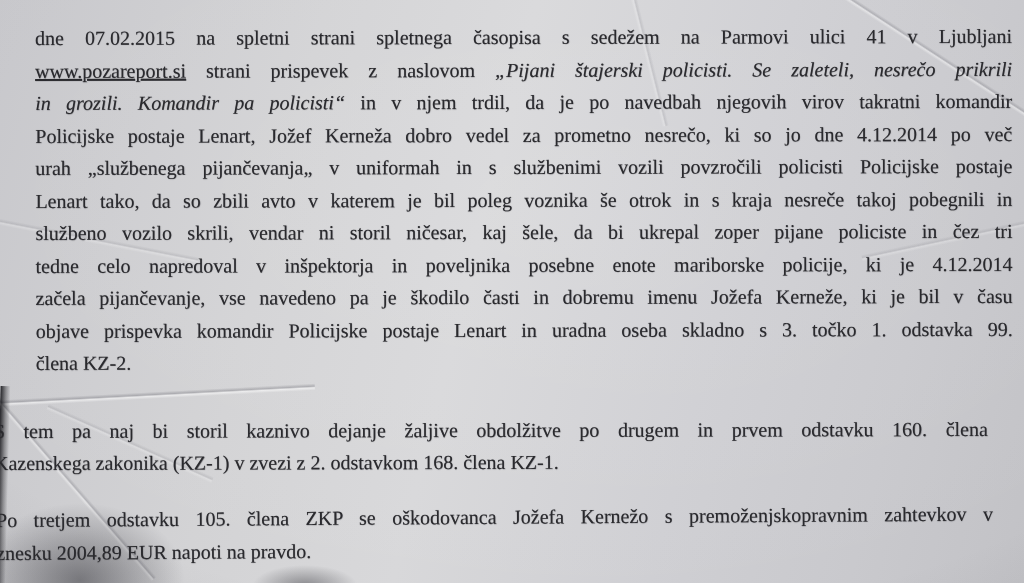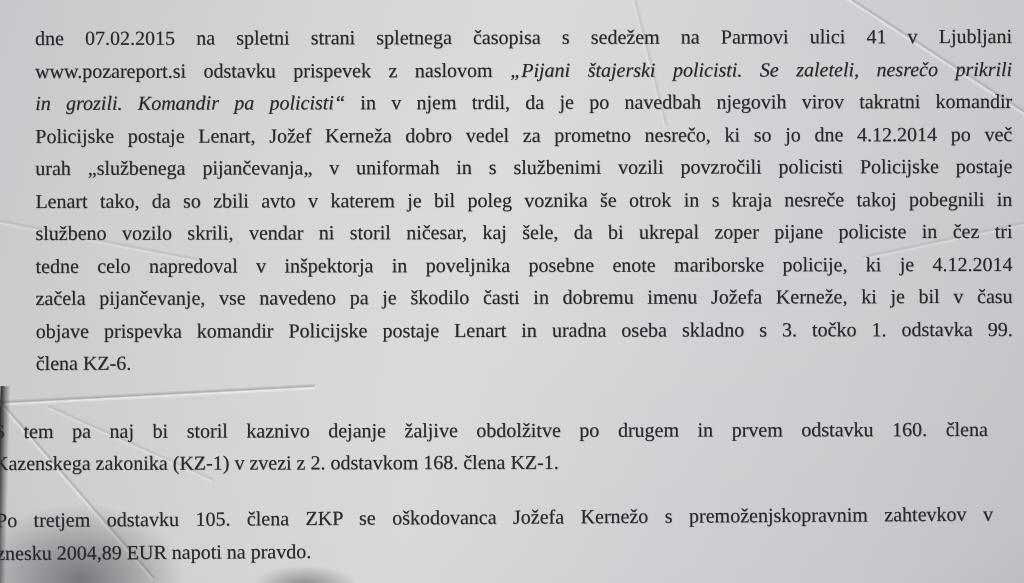--- a/index.html
+++ b/index.html
@@ -53,51 +53,51 @@
   .line{
     height:32.5px;line-height:32.5px;
     white-space:nowrap;
   }
   .line.just{
     white-space:normal;
     text-align:justify;
     text-align-last:justify;
   }
   .seg-i{font-style:italic;}
-  .seg-u{}
+  .seg-u{text-decoration:underline;}
 </style>
 </head>
 <body>
 
 <div class="photo">
 
   <div class="crease strong" style="left:780px; top:48px; width:300px; transform:rotate(33deg);"></div>
   <div class="crease faint" style="left:560px; top:40px; width:170px; transform:rotate(76deg);"></div>
   <div class="crease faint" style="left:-30px; top:235px; width:230px; transform:rotate(11deg);"></div>
   <div class="crease faint" style="left:860px; top:235px; width:190px; transform:rotate(-12deg);"></div>
   <div class="crease" style="left:-15px; top:392px; width:330px; transform:rotate(-3deg);"></div>
   <div class="crease strong" style="left:-45px; top:485px; width:240px; transform:rotate(49deg);"></div>
   <div class="crease faint" style="left:40px;  top:440px; width:180px; transform:rotate(24deg);"></div>
   <div class="edge-dark"></div>
   <div class="corner-shadow"></div>
   <div class="bottom-blob"></div>
 
   <div class="text-layer">
       <div class="para p1">
         <div class="line just"><span class="seg-n">dne 07.02.2015 na spletni strani spletnega časopisa s sedežem na Parmovi ulici 41 v Ljubljani</span></div>
-        <div class="line just"><span class="seg-u">www.pozareport.si</span><span class="seg-n"> odstavku prispevek z naslovom </span><span class="seg-i">„Pijani štajerski policisti. Se zaleteli, nesrečo prikrili</span></div>
+        <div class="line just"><span class="seg-u">www.pozareport.si</span><span class="seg-n"> strani prispevek z naslovom </span><span class="seg-i">„Pijani štajerski policisti. Se zaleteli, nesrečo prikrili</span></div>
         <div class="line just"><span class="seg-i">in grozili. Komandir pa policisti“</span><span class="seg-n"> in v njem trdil, da je po navedbah njegovih virov takratni komandir</span></div>
         <div class="line just"><span class="seg-n">Policijske postaje Lenart, Jožef Kerneža dobro vedel za prometno nesrečo, ki so jo dne 4.12.2014 po več</span></div>
         <div class="line just"><span class="seg-n">urah „službenega pijančevanja„ v uniformah in s službenimi vozili povzročili policisti Policijske postaje</span></div>
         <div class="line just"><span class="seg-n">Lenart tako, da so zbili avto v katerem je bil poleg voznika še otrok in s kraja nesreče takoj pobegnili in</span></div>
         <div class="line just"><span class="seg-n">službeno vozilo skrili, vendar ni storil ničesar, kaj šele, da bi ukrepal zoper pijane policiste in čez tri</span></div>
         <div class="line just"><span class="seg-n">tedne celo napredoval v inšpektorja in poveljnika posebne enote mariborske policije, ki je 4.12.2014</span></div>
         <div class="line just"><span class="seg-n">začela pijančevanje, vse navedeno pa je škodilo časti in dobremu imenu Jožefa Kerneže, ki je bil v času</span></div>
         <div class="line just"><span class="seg-n">objave prispevka komandir Policijske postaje Lenart in uradna oseba skladno s 3. točko 1. odstavka 99.</span></div>
-        <div class="line"><span class="seg-n">člena KZ-6.</span></div>
+        <div class="line"><span class="seg-n">člena KZ-2.</span></div>
       </div>
       <div class="para p2">
         <div class="line just"><span class="seg-n">S tem pa naj bi storil kaznivo dejanje žaljive obdolžitve po drugem in prvem odstavku 160. člena</span></div>
         <div class="line"><span class="seg-n">Kazenskega zakonika (KZ-1) v zvezi z 2. odstavkom 168. člena KZ-1.</span></div>
       </div>
       <div class="para p3">
         <div class="line just"><span class="seg-n">Po tretjem odstavku 105. člena ZKP se oškodovanca Jožefa Kernežo s premoženjskopravnim zahtevkov v</span></div>
         <div class="line"><span class="seg-n">znesku 2004,89 EUR napoti na pravdo.</span></div>
       </div>
     </div>

